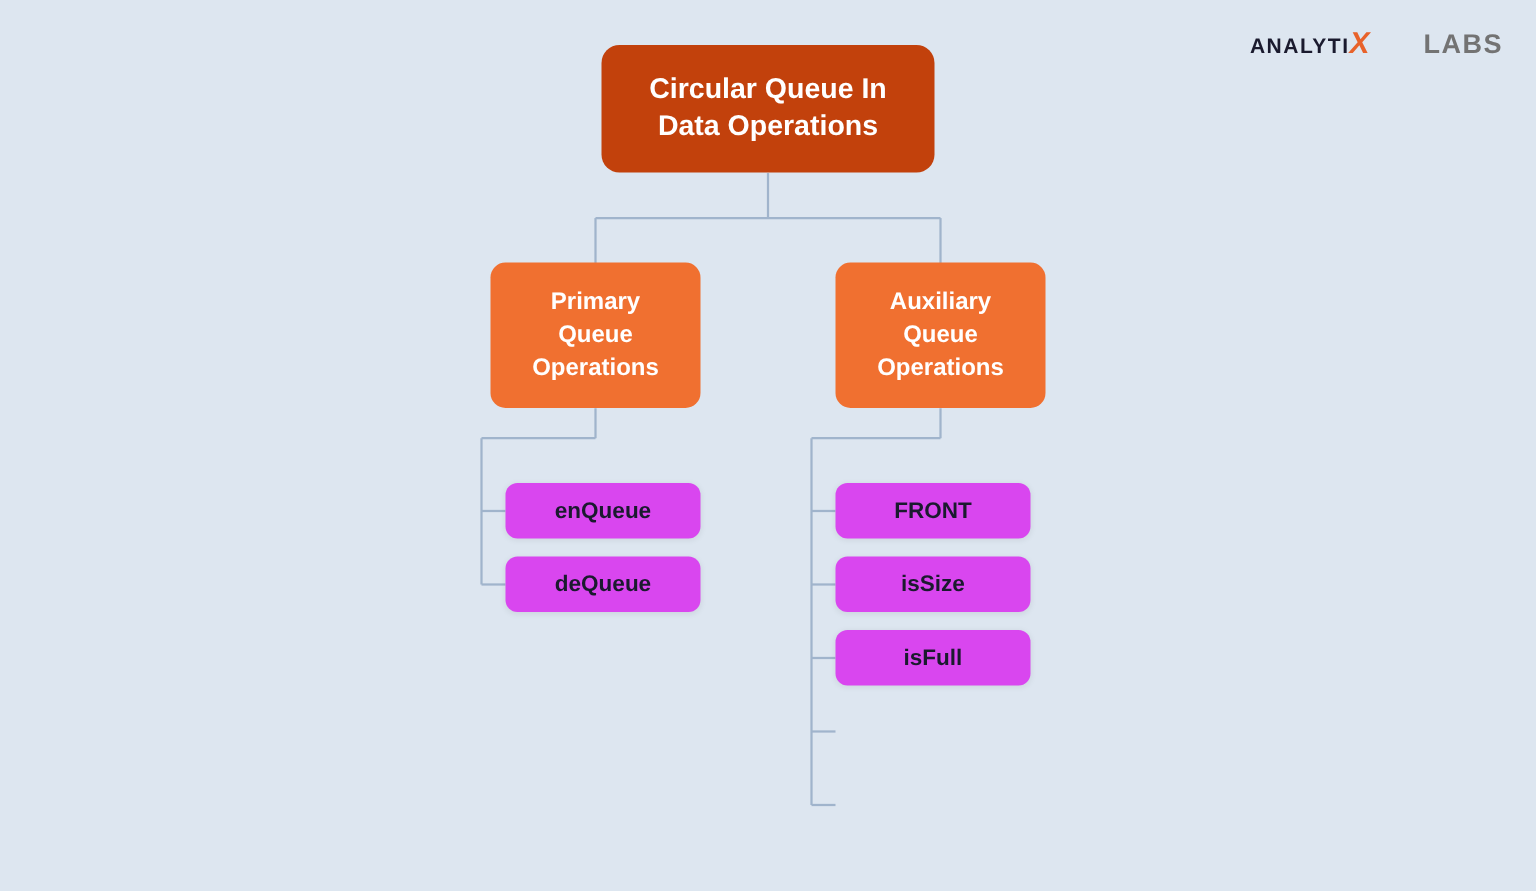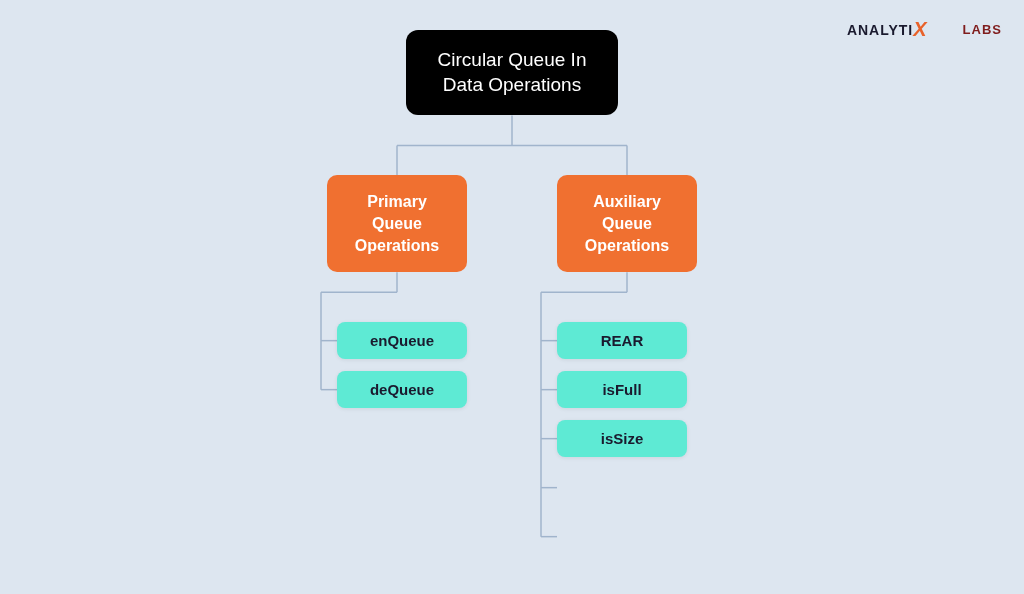--- a/index.html
+++ b/index.html
@@ -29,46 +29,46 @@
       letter-spacing: 1px;
       margin-left: 28px;
     }
     .logo-x {
       font-size: 20px;
       font-weight: 900;
       color: #e8622a;
       font-style: italic;
     }
     .logo-text-labs {
-      font-size: 13px;
+      font-size: 18px;
       font-weight: 700;
-      color: #7f1d1d;
+      color: #737373;
       letter-spacing: 1px;
       padding-left: 36px;
     }
 
     
     .diagram {
       position: absolute;
       top: 0; left: 0; right: 0; bottom: 0;
       display: flex;
       flex-direction: column;
       align-items: center;
       padding-top: 30px;
     }
 
     
     .root-node {
-      background: #000000;
+      background: #c2410c;
       color: white;
       border-radius: 12px;
       padding: 18px 32px;
       text-align: center;
       font-size: 19px;
-      font-weight: 400;
+      font-weight: 700;
       line-height: 1.3;
       position: relative;
       z-index: 2;
       min-width: 200px;
     }
 
     
     .connector-svg {
       position: absolute;
       top: 0; left: 0;
@@ -113,21 +113,21 @@
 
     .leaf-column {
       display: flex;
       flex-direction: column;
       gap: 12px;
       align-items: flex-start;
       position: relative;
     }
 
     .leaf-node {
-      background: #5eead4;
+      background: #d946ef;
       border-radius: 8px;
       padding: 10px 28px;
       font-size: 15px;
       font-weight: 600;
       color: #1a1a2e;
       min-width: 130px;
       text-align: center;
       box-shadow: 0 1px 4px rgba(0,0,0,0.08);
       position: relative;
     }
@@ -173,23 +173,23 @@
   </div>
 
   <div class="level3-container" id="level3-container">
 
     <div class="leaf-column" id="primary-leaves">
       <div class="leaf-node">enQueue</div>
       <div class="leaf-node">deQueue</div>
     </div>
 
     <div class="leaf-column" id="auxiliary-leaves">
-      <div class="leaf-node">REAR</div>
+      <div class="leaf-node">FRONT</div>
+      <div class="leaf-node">isSize</div>
       <div class="leaf-node">isFull</div>
-      <div class="leaf-node">isSize</div>
     </div>
   </div>
 </div>
 
 <div class="logo">
   <span class="logo-text-analyti">ANALYTI</span>
   <span class="logo-x">X</span>
   <span class="logo-text-labs">LABS</span>
 </div>
 

